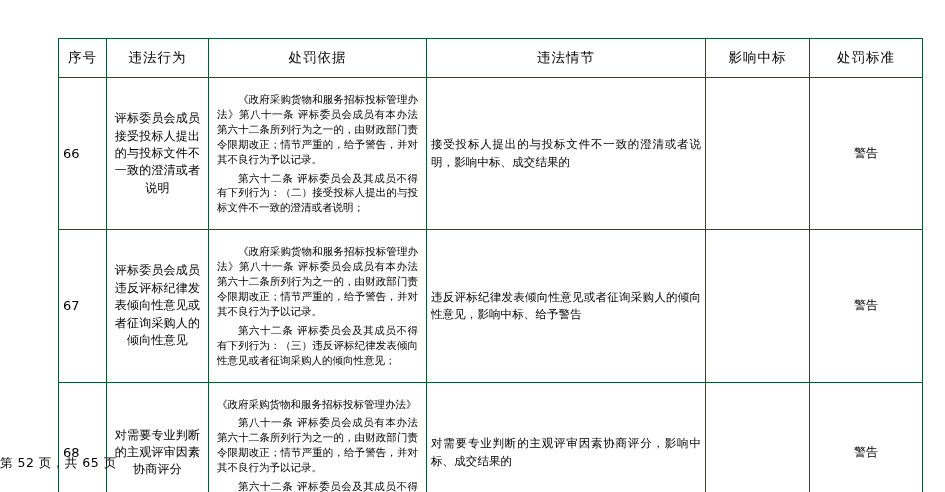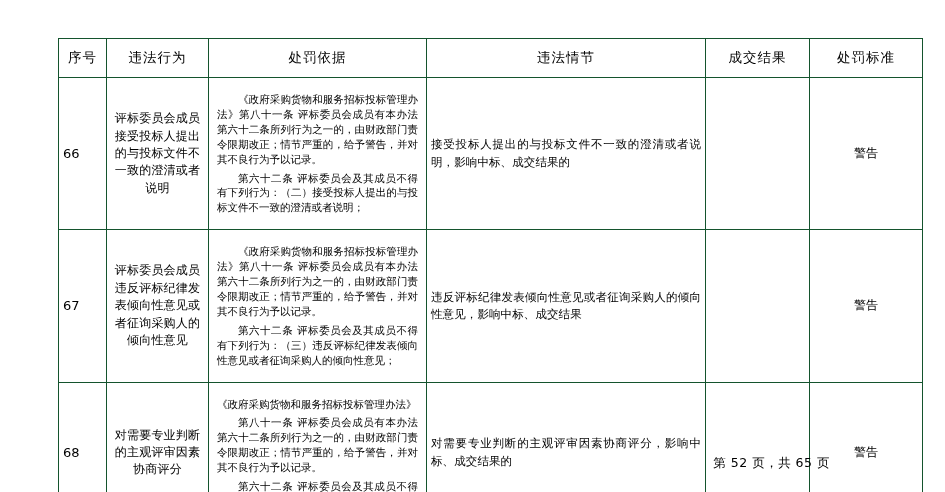--- a/index.html
+++ b/index.html
@@ -88,38 +88,38 @@
   }
   .row-66 td { height: 103px; }
   .row-67 td { height: 88px; }
   .row-68 td { height: 103px; }
 
   .footer {
     position: absolute;
     left: 0;
     top: 455px;
     width: 830px;
-    text-align: right;
+    text-align: left;
     font-size: 12.5px;
     letter-spacing: 0.5px;
   }
 </style>
 </head>
 <body>
 
 <div class="page">
 
   <table class="doc-table">
     <thead>
       <tr>
         <th class="col-no">序号</th>
         <th class="col-act">违法行为</th>
         <th class="col-basis">处罚依据</th>
         <th class="col-case">违法情节</th>
-        <th class="col-level">成交结果</th>
+        <th class="col-level">影响中标</th>
         <th class="col-std">处罚标准</th>
       </tr>
     </thead>
     <tbody>
       <tr class="row-66">
         <td class="cell-no">66</td>
         <td class="cell-act">评标委员会成员接受投标人提出的与投标文件不一致的澄清或者说明</td>
         <td class="cell-basis">
           <p class="ind">《政府采购货物和服务招标投标管理办法》第八十一条  评标委员会成员有本办法第六十二条所列行为之一的，由财政部门责令限期改正；情节严重的，给予警告，并对其不良行为予以记录。</p>
           <p class="ind">第六十二条  评标委员会及其成员不得有下列行为：（二）接受投标人提出的与投标文件不一致的澄清或者说明；</p>
@@ -128,21 +128,21 @@
         <td class="cell-level"></td>
         <td class="cell-std">警告</td>
       </tr>
       <tr class="row-67">
         <td class="cell-no">67</td>
         <td class="cell-act">评标委员会成员违反评标纪律发表倾向性意见或者征询采购人的倾向性意见</td>
         <td class="cell-basis">
           <p class="ind">《政府采购货物和服务招标投标管理办法》第八十一条  评标委员会成员有本办法第六十二条所列行为之一的，由财政部门责令限期改正；情节严重的，给予警告，并对其不良行为予以记录。</p>
           <p class="ind">第六十二条  评标委员会及其成员不得有下列行为：（三）违反评标纪律发表倾向性意见或者征询采购人的倾向性意见；</p>
         </td>
-        <td class="cell-case">违反评标纪律发表倾向性意见或者征询采购人的倾向性意见，影响中标、成交结果</td>
+        <td class="cell-case">违反评标纪律发表倾向性意见或者征询采购人的倾向性意见，影响中标、给予警告</td>
         <td class="cell-level"></td>
         <td class="cell-std">警告</td>
       </tr>
       <tr class="row-68">
         <td class="cell-no">68</td>
         <td class="cell-act">对需要专业判断的主观评审因素协商评分</td>
         <td class="cell-basis">
           <p>《政府采购货物和服务招标投标管理办法》</p>
           <p class="ind">第八十一条  评标委员会成员有本办法第六十二条所列行为之一的，由财政部门责令限期改正；情节严重的，给予警告，并对其不良行为予以记录。</p>
           <p class="ind">第六十二条  评标委员会及其成员不得有下列行为：（四）对需要专业判断</p>

